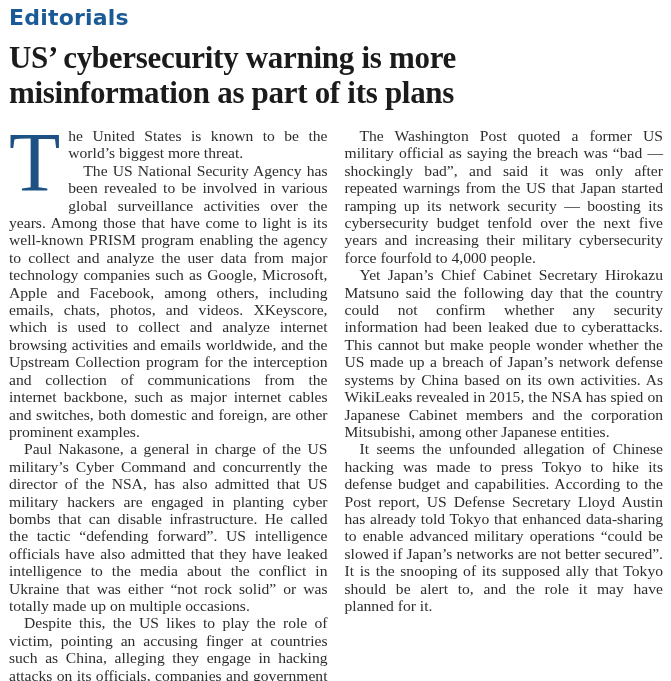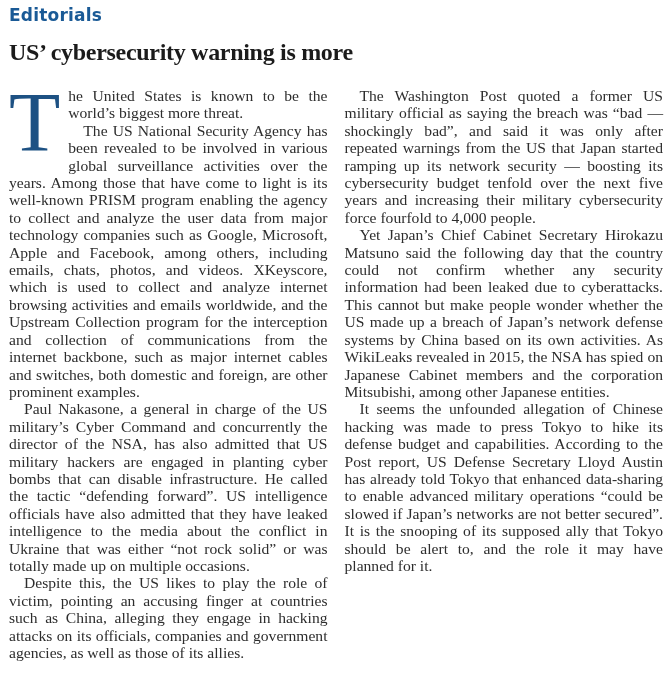--- a/index.html
+++ b/index.html
@@ -12,29 +12,29 @@
   html,body{margin:0;padding:0;}
   body{
     width:671px;height:681px;overflow:hidden;
     background:var(--paper);
     font-family:"Liberation Serif", serif;
   }
   .page{padding:5px 8px 0 9px;}
   .kicker{
     font-family:"DejaVu Sans", sans-serif;
     font-weight:bold;
-    font-size:17px;
+    font-size:22px;
     letter-spacing:.2px;
     color:var(--kicker_blue);
   }
   .headline{
     margin:10px 0 0 0;
     font-family:"Liberation Serif", serif;
     font-weight:bold;
-    font-size:24px;
+    font-size:31px;
     line-height:35px;
     letter-spacing:-.3px;
     color:var(--headline_ink);
   }
   .headline .hl-line{display:block;}
   .columns{
     display:flex;
     gap:17px;
     margin-top:17px;
   }
@@ -59,20 +59,21 @@
 </style>
 </head>
 <body>
 
 <div class="page">
 
   <div class="kicker">Editorials</div>
 
   <h1 class="headline">
     <span class="hl-line">US’ cybersecurity warning is more</span>
+    <span class="hl-line">misinformation as part of its plans</span>
   </h1>
 
   <div class="columns">
 
     <div class="col">
       <p class="para"><span class="dropcap">T</span><span>he United States is known to be the world’s biggest more threat.</span></p>
       <p class="para indent">The US National Security Agency has been revealed to be involved in various global surveillance activities over the years. Among those that have come to light is its well-known PRISM program enabling the agency to collect and analyze the user data from major technology companies such as Google, Microsoft, Apple and Facebook, among others, including emails, chats, photos, and videos. XKeyscore, which is used to collect and analyze internet browsing activities and emails worldwide, and the Upstream Collection program for the interception and collection of communications from the internet backbone, such as major internet cables and switches, both domestic and foreign, are other prominent examples.</p>
       <p class="para indent">Paul Nakasone, a general in charge of the US military’s Cyber Command and concurrently the director of the NSA, has also admitted that US military hackers are engaged in planting cyber bombs that can disable infrastructure. He called the tactic “defending forward”. US intelligence officials have also admitted that they have leaked intelligence to the media about the conflict in Ukraine that was either “not rock solid” or was totally made up on multiple occasions.</p>
       <p class="para indent">Despite this, the US likes to play the role of victim, pointing an accusing finger at countries such as China, alleging they engage in hacking attacks on its officials, companies and government agencies, as well as those of its allies.</p>
     </div>

